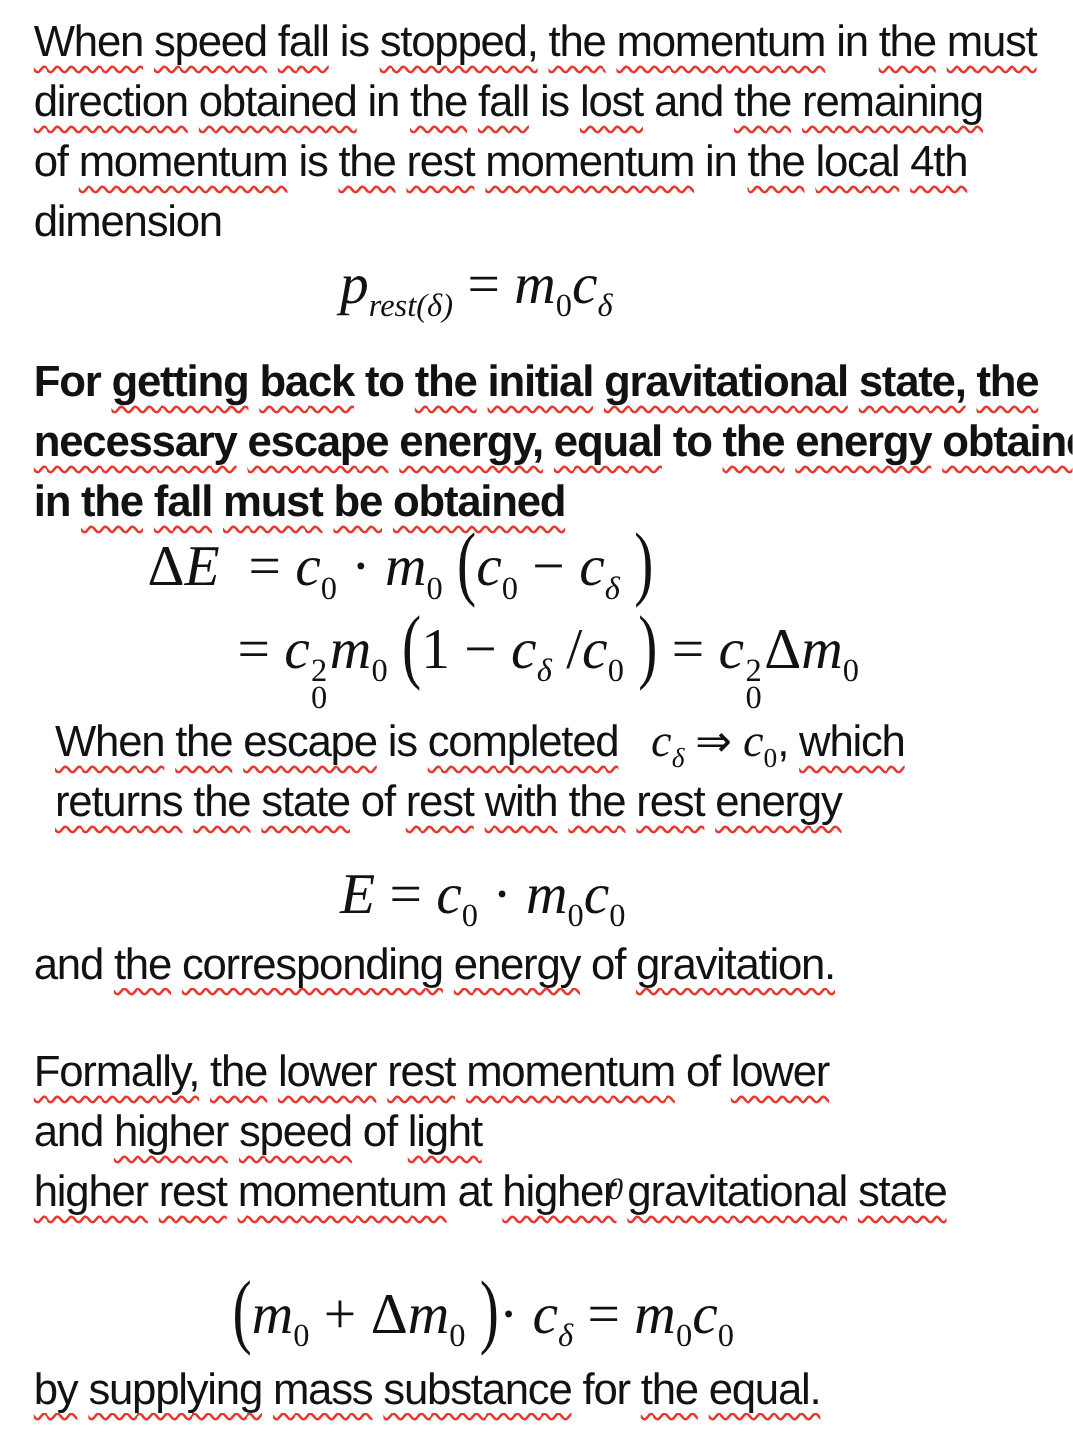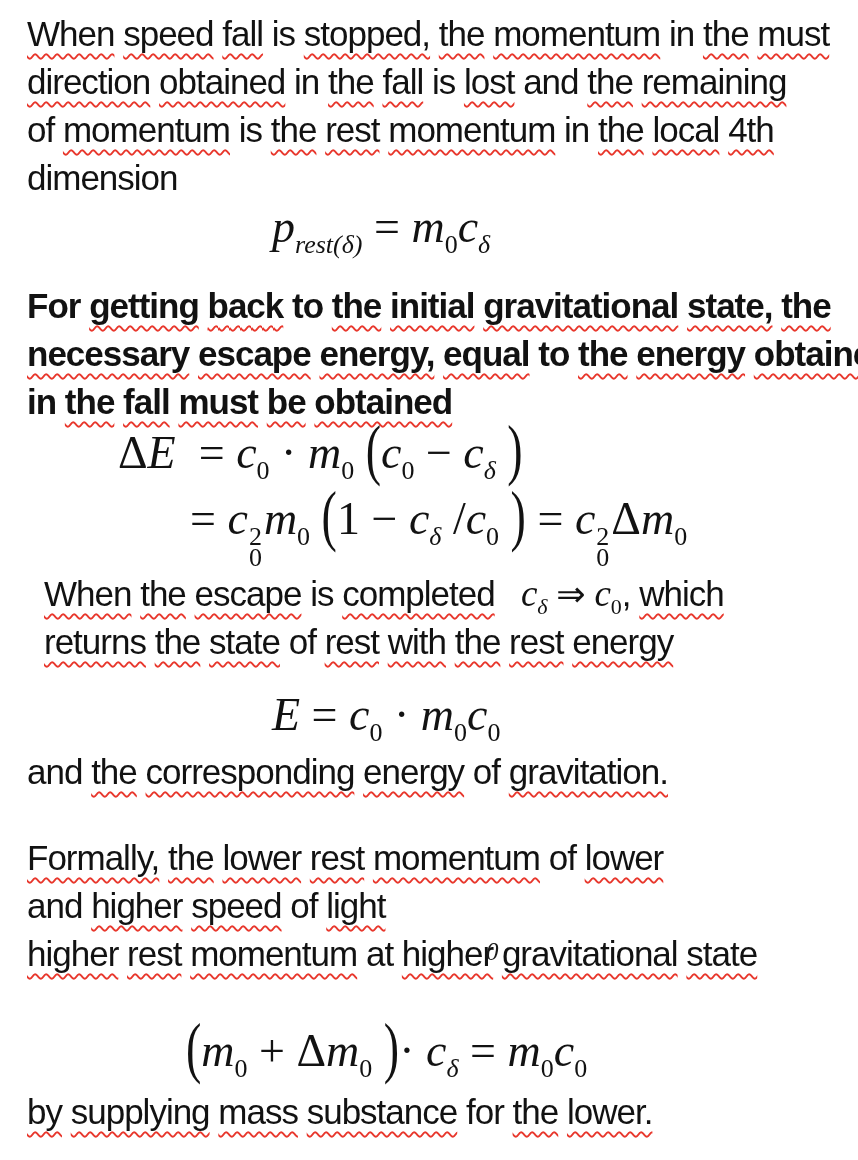--- a/index.html
+++ b/index.html
@@ -78,18 +78,18 @@
 
   <div class="para" id="p5">
     <div class="line"><span class="sq">Formally,</span> <span class="sq">the</span> <span class="sq">lower</span> <span class="sq">rest</span> <span class="sq">momentum</span> <span>of</span> <span class="sq">lower</span></div>
     <div class="line"><span>and</span> <span class="sq">higher</span> <span class="sq">speed</span> <span>of</span> <span class="sq">light</span></div>
     <div class="line"><span class="sq">higher</span> <span class="sq">rest</span> <span class="sq">momentum</span> <span>at</span> <span class="sq">higher</span> <span class="sq">gravitational</span> <span class="sq">state</span></div>
   </div>
 
   <div class="equation" id="eq4"><span class="ebp">(</span><span class="ev">m</span><span class="esn">0</span><span class="eo"> + </span><span class="eo">Δ</span><span class="ev">m</span><span class="esn">0</span><span> </span><span class="ebp">)</span><span class="eo">· </span><span class="ev">c</span><span class="es">δ</span><span class="eo"> = </span><span class="ev">m</span><span class="esn">0</span><span class="ev">c</span><span class="esn">0</span></div>
 
   <div class="para" id="p6">
-    <div class="line"><span class="sq">by</span> <span class="sq">supplying</span> <span class="sq">mass</span> <span class="sq">substance</span> <span>for</span> <span class="sq">the</span> <span class="sq">lower.</span></div>
+    <div class="line"><span class="sq">by</span> <span class="sq">supplying</span> <span class="sq">mass</span> <span class="sq">substance</span> <span>for</span> <span class="sq">the</span> <span class="sq">equal.</span></div>
   </div>
 
   <span class="stray">0</span>
 
 </div>
 
 </body></html>

